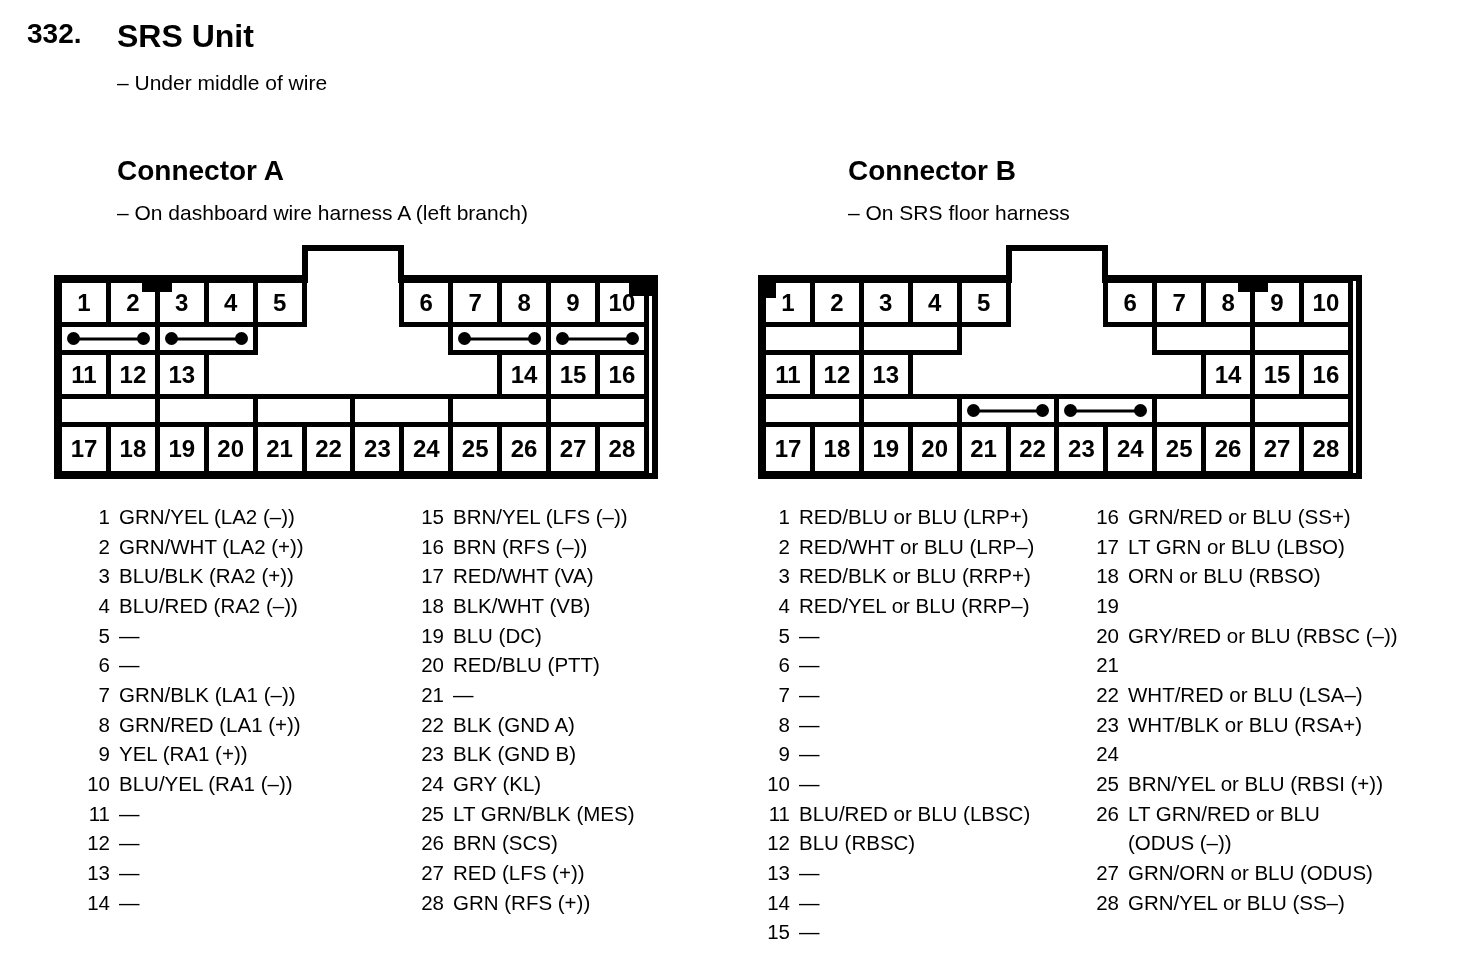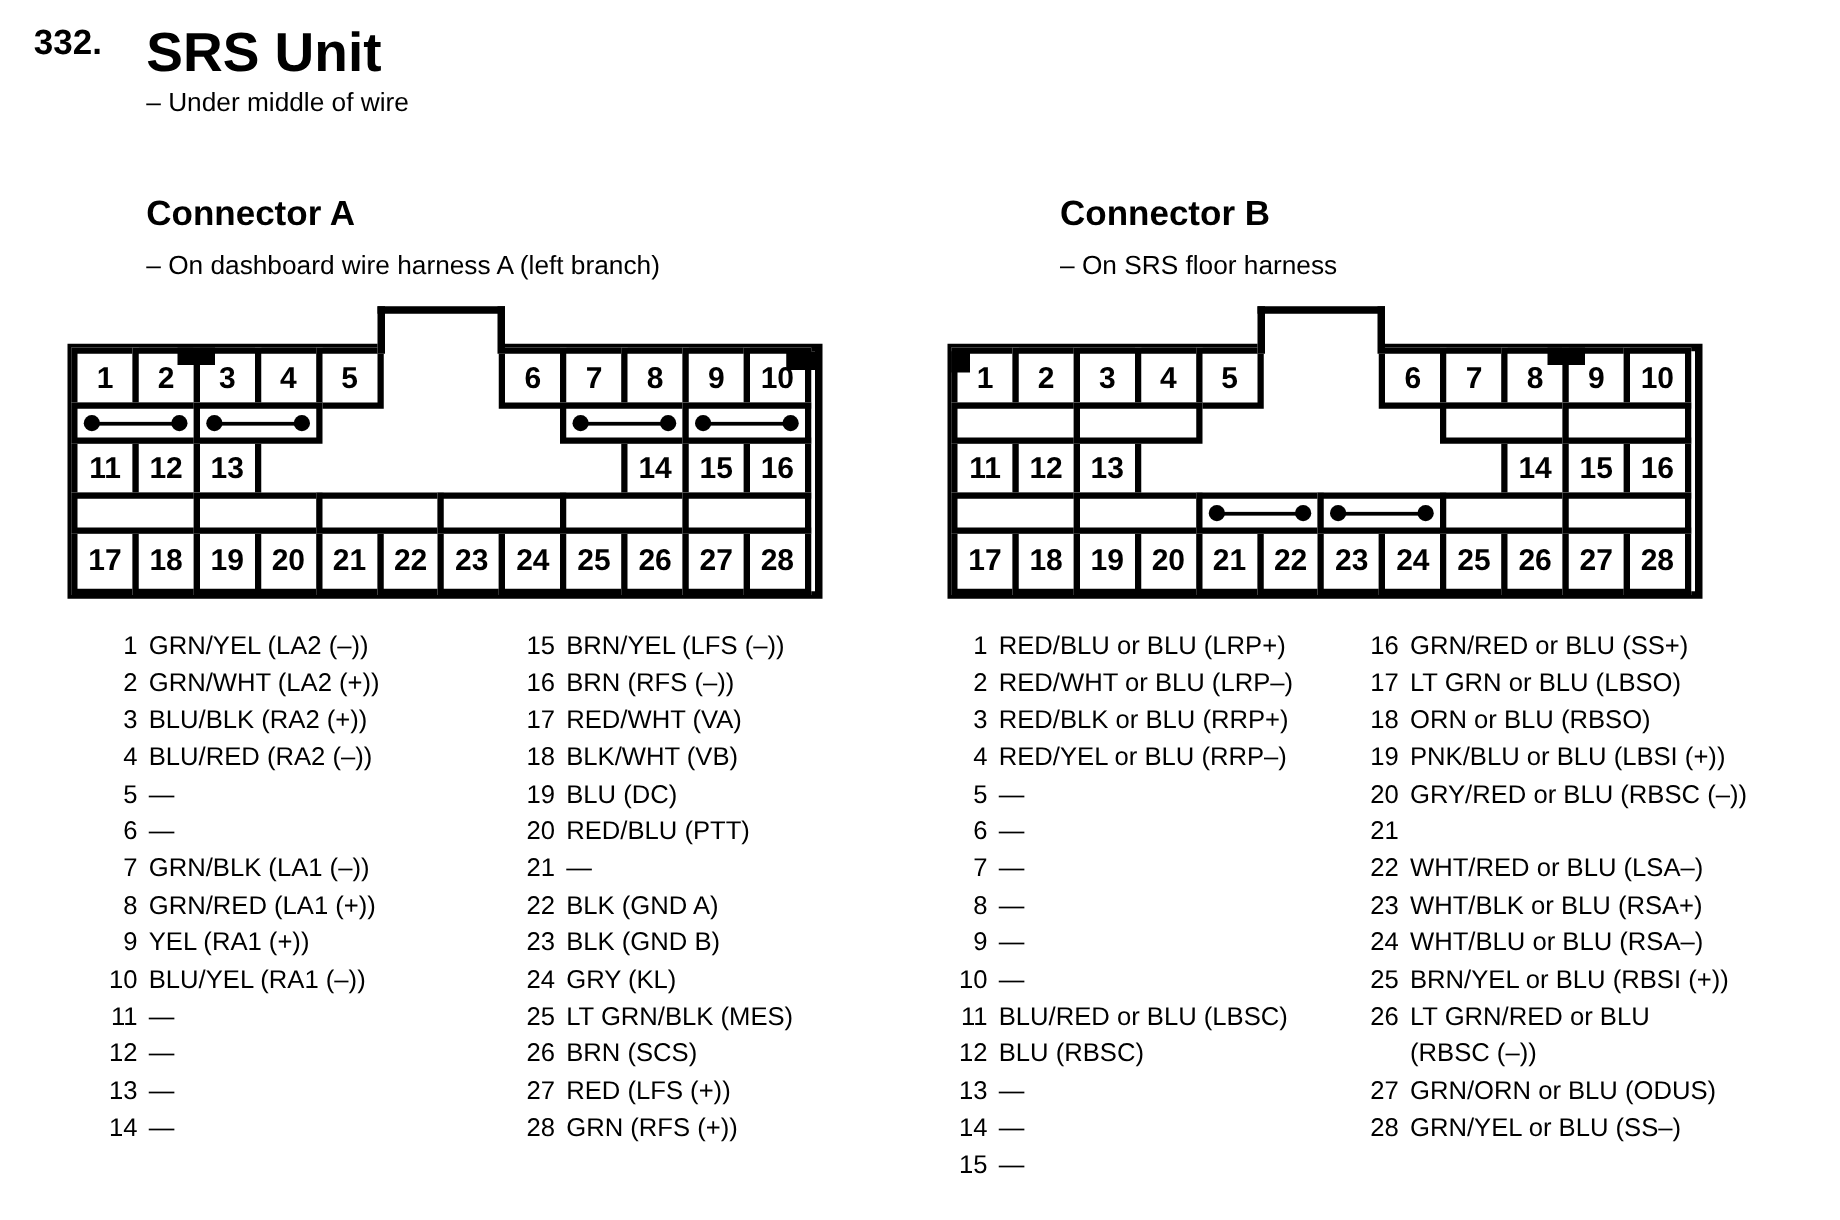--- a/index.html
+++ b/index.html
@@ -1,20 +1,20 @@
 <!DOCTYPE html>
 <html><head>
 <meta charset="utf-8">
 <style>
   html,body{margin:0;padding:0;background:#fff;}
   .canvas{position:relative;width:1472px;height:976px;background:#fff;overflow:hidden;
           font-family:"Liberation Sans","DejaVu Sans",sans-serif;color:#000;}
   .abs{position:absolute;}
   .sec-num{left:27px;top:18px;font-size:28px;font-weight:bold;}
-  .page-title{left:117px;top:18px;font-size:44px;font-weight:bold;}
+  .page-title{left:117px;top:18px;font-size:32px;font-weight:bold;}
   .doc-notes{left:117px;top:68px;font-size:21px;line-height:30px;}
   .conn-heading{font-size:28px;font-weight:bold;}
   .conn-note{font-size:21px;}
 
   
   .conn{position:absolute;width:604px;height:240px;}
   .conn-body{position:absolute;background:#fff;border:6px solid #000;box-sizing:border-box;z-index:1;}
   .conn-tab{position:absolute;background:#fff;border:6px solid #000;border-bottom:none;box-sizing:border-box;z-index:5;}
   .cell{position:absolute;background:#fff;border:5px solid #000;box-sizing:border-box;z-index:2;}
   .pin{display:flex;align-items:center;justify-content:center;font-weight:bold;font-size:24px;}
@@ -334,49 +334,47 @@
       <div class="pin-row">
         <span class="pin-num">17</span>
         <span class="pin-label">LT GRN or BLU (LBSO)</span>
       </div>
       <div class="pin-row">
         <span class="pin-num">18</span>
         <span class="pin-label">ORN or BLU (RBSO)</span>
       </div>
       <div class="pin-row">
         <span class="pin-num">19</span>
-        <span class="pin-label">PNK/BLU or BLU (LBSI (+))</span>
       </div>
       <div class="pin-row">
         <span class="pin-num">20</span>
         <span class="pin-label">GRY/RED or BLU (RBSC (–))</span>
       </div>
       <div class="pin-row">
         <span class="pin-num">21</span>
       </div>
       <div class="pin-row">
         <span class="pin-num">22</span>
         <span class="pin-label">WHT/RED or BLU (LSA–)</span>
       </div>
       <div class="pin-row">
         <span class="pin-num">23</span>
         <span class="pin-label">WHT/BLK or BLU (RSA+)</span>
       </div>
       <div class="pin-row">
         <span class="pin-num">24</span>
-        <span class="pin-label">WHT/BLU or BLU (RSA–)</span>
       </div>
       <div class="pin-row">
         <span class="pin-num">25</span>
         <span class="pin-label">BRN/YEL or BLU (RBSI (+))</span>
       </div>
       <div class="pin-row">
         <span class="pin-num">26</span>
         <span class="pin-label">LT GRN/RED or BLU
-(RBSC (–))</span>
+(ODUS (–))</span>
       </div>
       <div class="pin-row">
         <span class="pin-num">27</span>
         <span class="pin-label">GRN/ORN or BLU (ODUS)</span>
       </div>
       <div class="pin-row">
         <span class="pin-num">28</span>
         <span class="pin-label">GRN/YEL or BLU (SS–)</span>
       </div>
     </div>

